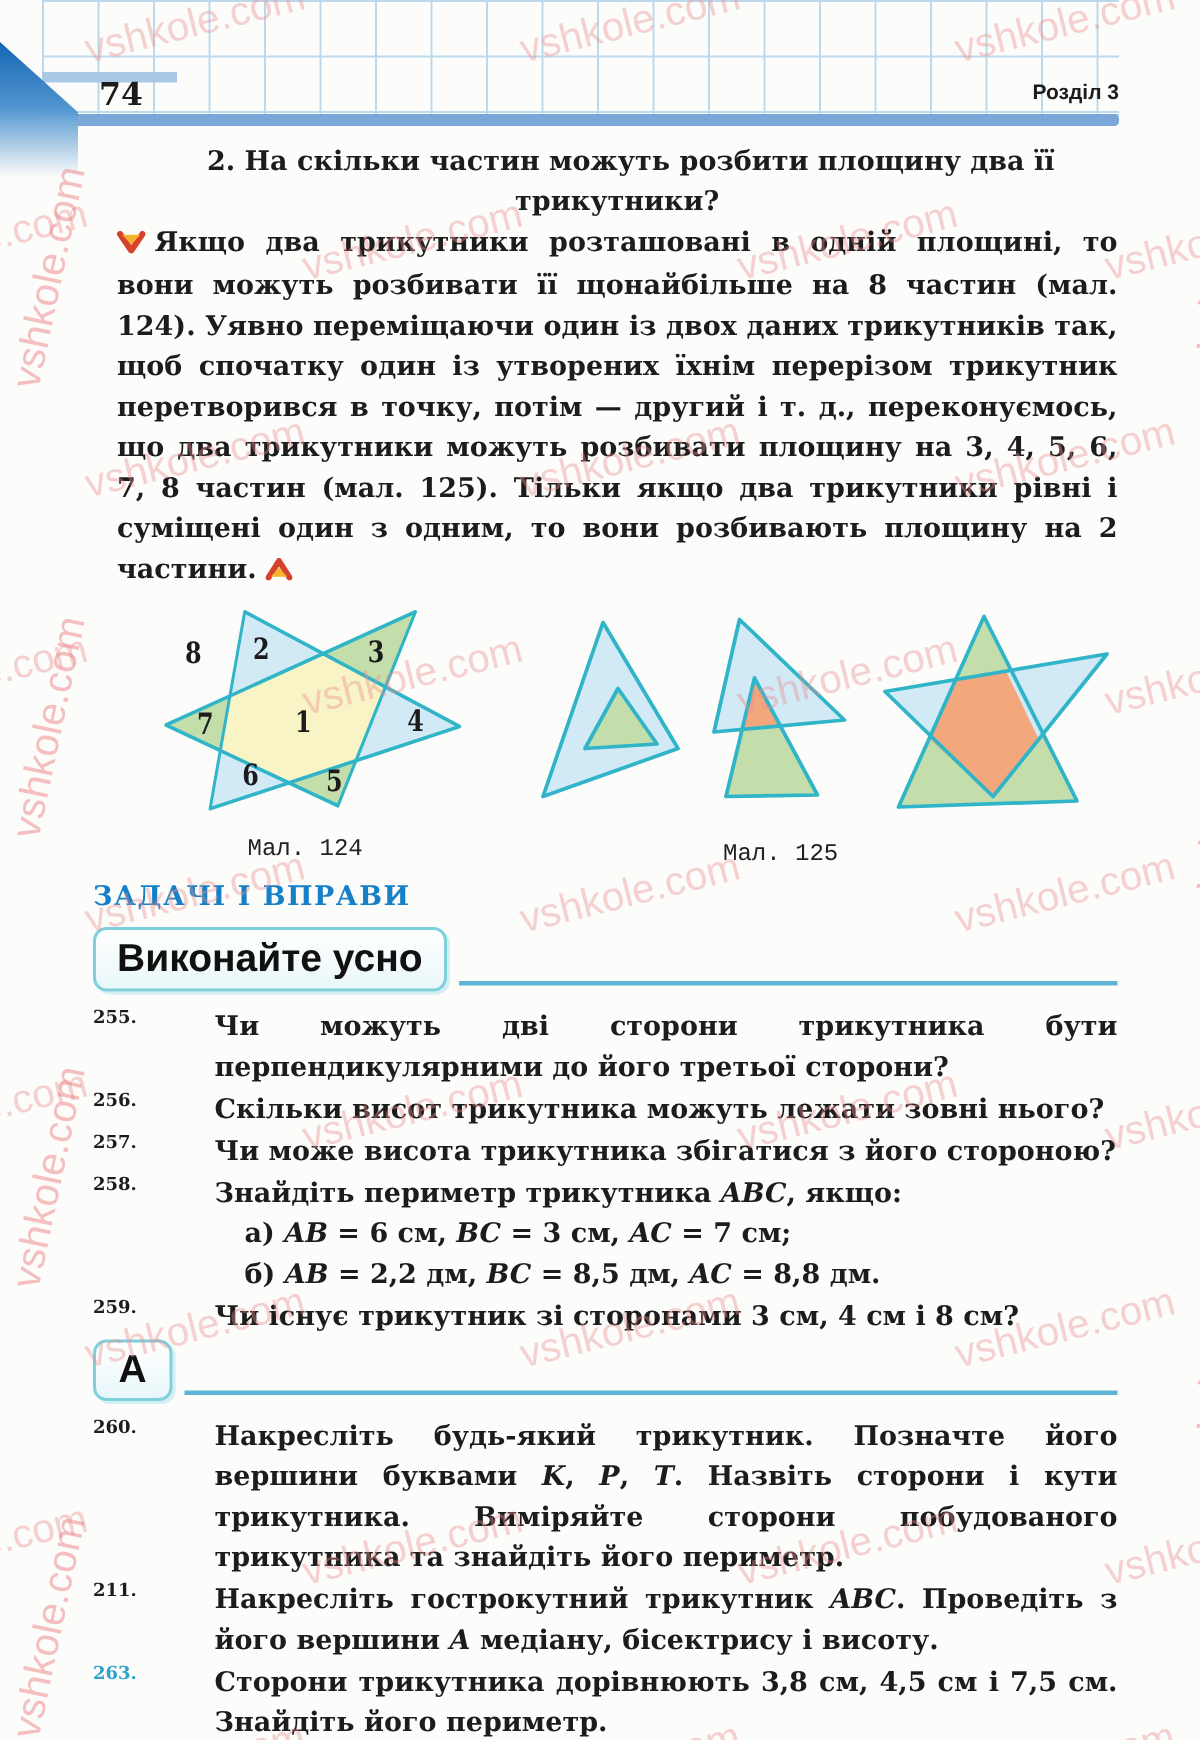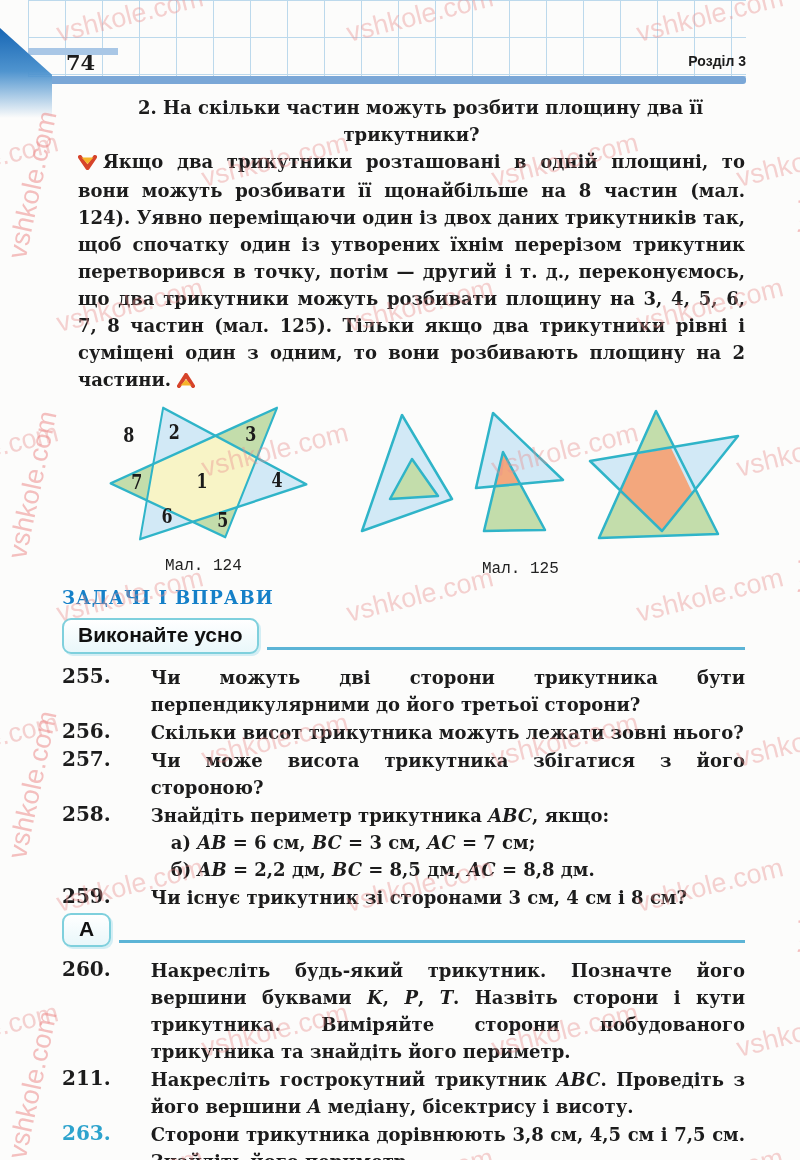--- a/index.html
+++ b/index.html
@@ -32,26 +32,26 @@
   .caption{position:absolute;font-family:Liberation Mono, monospace;font-size:16px;color:#222;text-align:right;}
   .cap124{left:103px;top:158px;}
   .cap125{left:420px;top:161px;}
   .fig-num{font-family:"DejaVu Serif",serif;font-size:20px;font-weight:bold;fill:#1b1b1b;}
   
   .tasks-heading{margin:6px 0 10px 0;font-size:18px;font-weight:bold;
                  letter-spacing:1px;color:#1580c8;}
   .sec-header{display:flex;align-items:flex-end;margin:2px 0 10px 0;}
   .sec-box{border:2.5px solid #7fd0dd;border-radius:9px;background:linear-gradient(180deg,#ffffff, #e9f7fa);
            box-shadow:2px 2px 0 #d4eef4;padding:3px 14px 5px 14px;
-           font-family:"Liberation Sans",sans-serif;font-size:21px;font-weight:bold;color:#111;}
+           font-family:"Liberation Sans",sans-serif;font-size:26px;font-weight:bold;color:#111;}
   .sec-rule{flex:1;border-bottom:3px solid #5cb4d6;margin:0 0 4px 8px;}
   .sec-a .sec-box{padding:2px 15px 4px 15px;}
   
   .prob{display:flex;margin-bottom:1px;}
-  .pnum{flex:0 0 41px;font-size:20px;font-weight:bold;}
+  .pnum{flex:0 0 41px;font-size:12px;font-weight:bold;}
   .pnum.accent{color:#2da3cd;}
   .ptxt{flex:1;font-size:18px;font-weight:bold;line-height:27px;text-align:justify;margin-left:40px;}
   .ptxt i{font-family:"DejaVu Serif",serif;}
   .sub{margin-left:20px;text-align:left;}
   
   .wm-layer{position:absolute;inset:0;z-index:30;pointer-events:none;}
   .wm{position:absolute;font-family:"Liberation Sans",sans-serif;font-size:27px;
       color:rgba(232,142,142,0.40);transform:rotate(-14deg);white-space:nowrap;}
   .wm.vert{transform:rotate(-78deg);transform-origin:left top;color:rgba(235,130,130,0.5);}
 </style>

